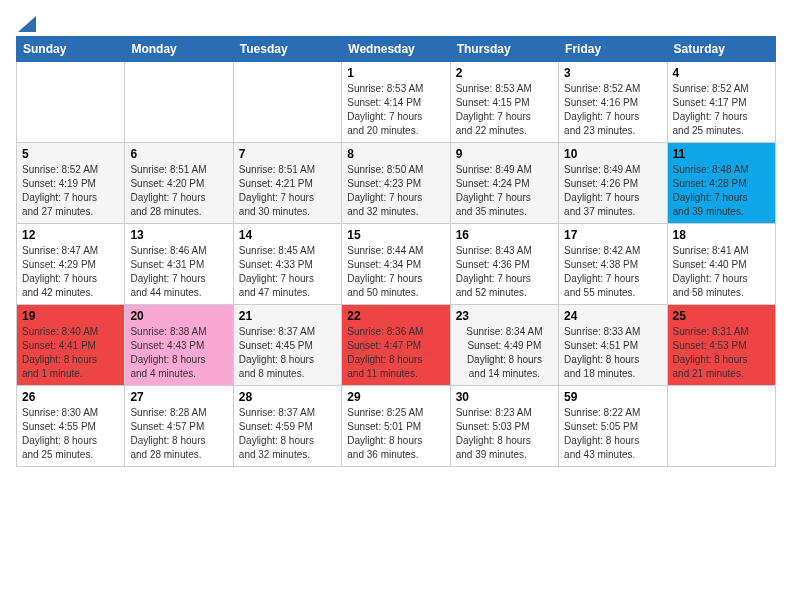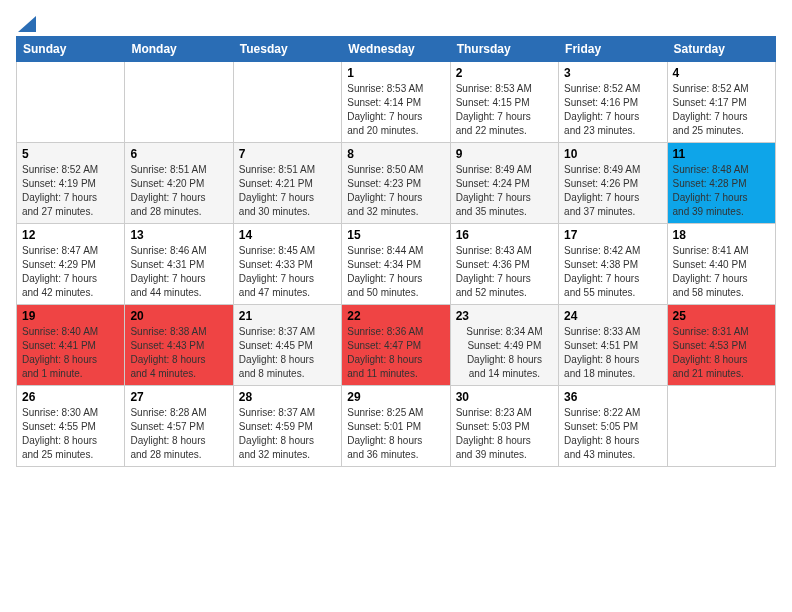--- a/index.html
+++ b/index.html
@@ -250,21 +250,21 @@
         </td>
       </tr>
       <tr>
         <td style="background: #ef4444;">
           <span class="day-number">19</span>
           <div class="day-info" style="white-space: pre-line;">Sunrise: 8:40 AM
 Sunset: 4:41 PM
 Daylight: 8 hours
 and 1 minute.</div>
         </td>
-        <td style="background: #ef4444;">
+        <td style="background: #f9a8d4;">
           <span class="day-number">20</span>
           <div class="day-info" style="white-space: pre-line;">Sunrise: 8:38 AM
 Sunset: 4:43 PM
 Daylight: 8 hours
 and 4 minutes.</div>
         </td>
         <td style="background: rgb(245, 245, 245);">
           <span class="day-number">21</span>
           <div class="day-info" style="white-space: pre-line;">Sunrise: 8:37 AM
 Sunset: 4:45 PM
@@ -330,21 +330,21 @@
 and 36 minutes.</div>
         </td>
         <td>
           <span class="day-number">30</span>
           <div class="day-info" style="white-space: pre-line;">Sunrise: 8:23 AM
 Sunset: 5:03 PM
 Daylight: 8 hours
 and 39 minutes.</div>
         </td>
         <td>
-          <span class="day-number">36</span>
+          <span class="day-number">59</span>
           <div class="day-info" style="white-space: pre-line;">Sunrise: 8:22 AM
 Sunset: 5:05 PM
 Daylight: 8 hours
 and 43 minutes.</div>
         </td>
         <td class="empty-cell"></td>
       </tr>
     </tbody>
 </table>
 

